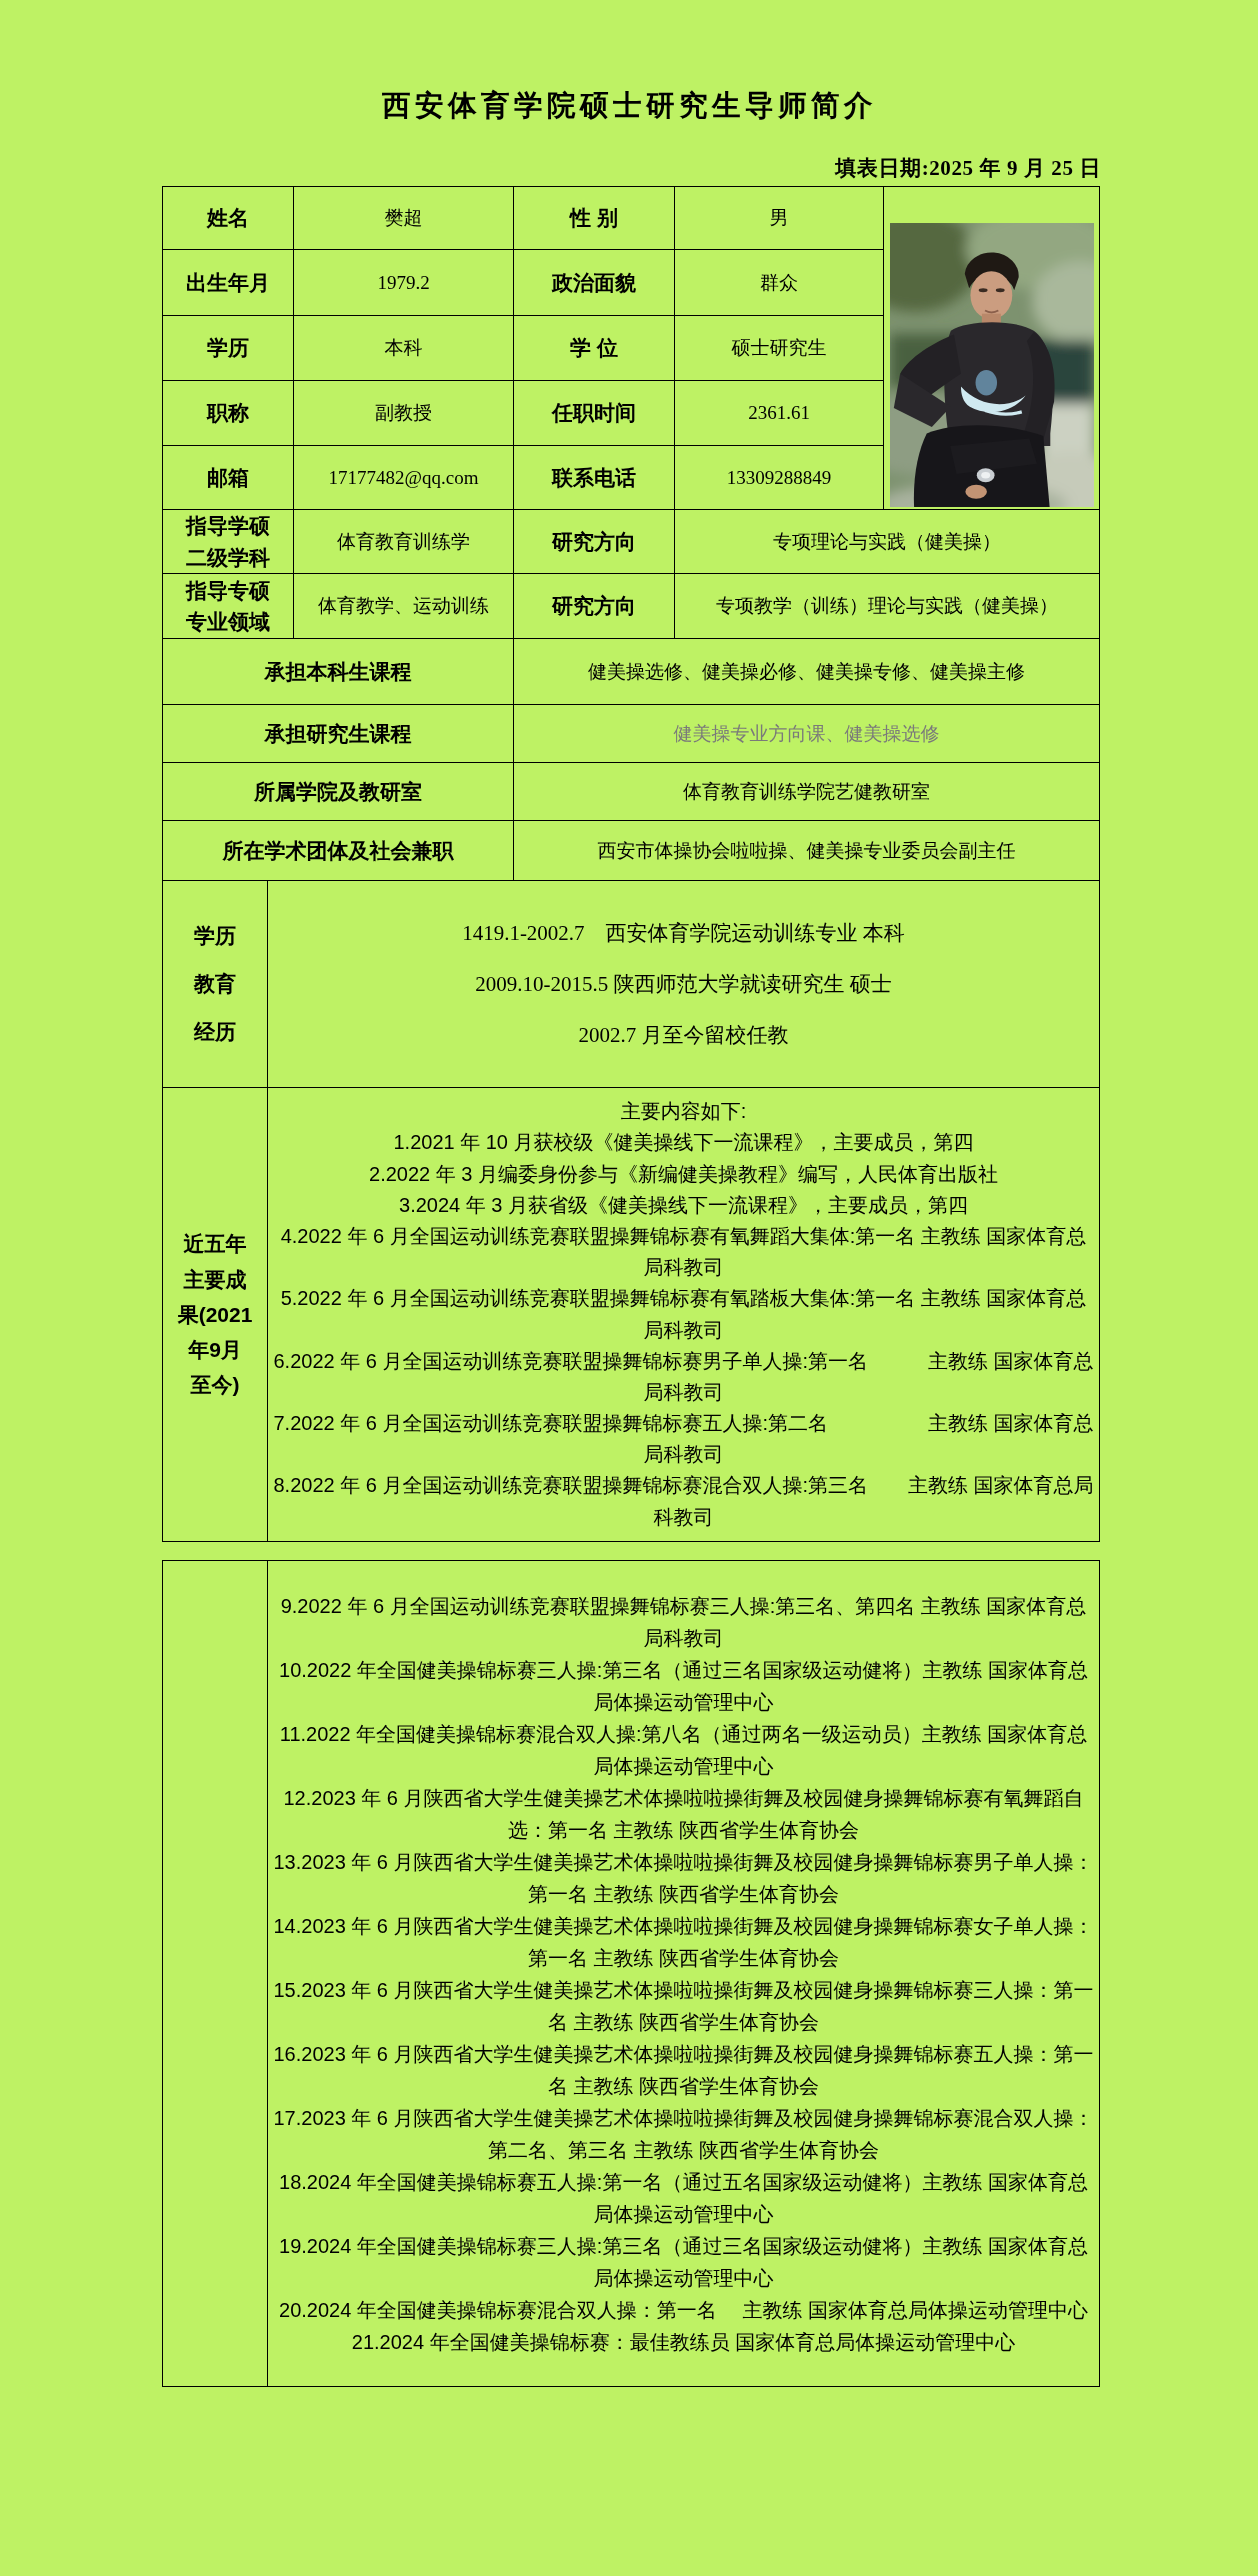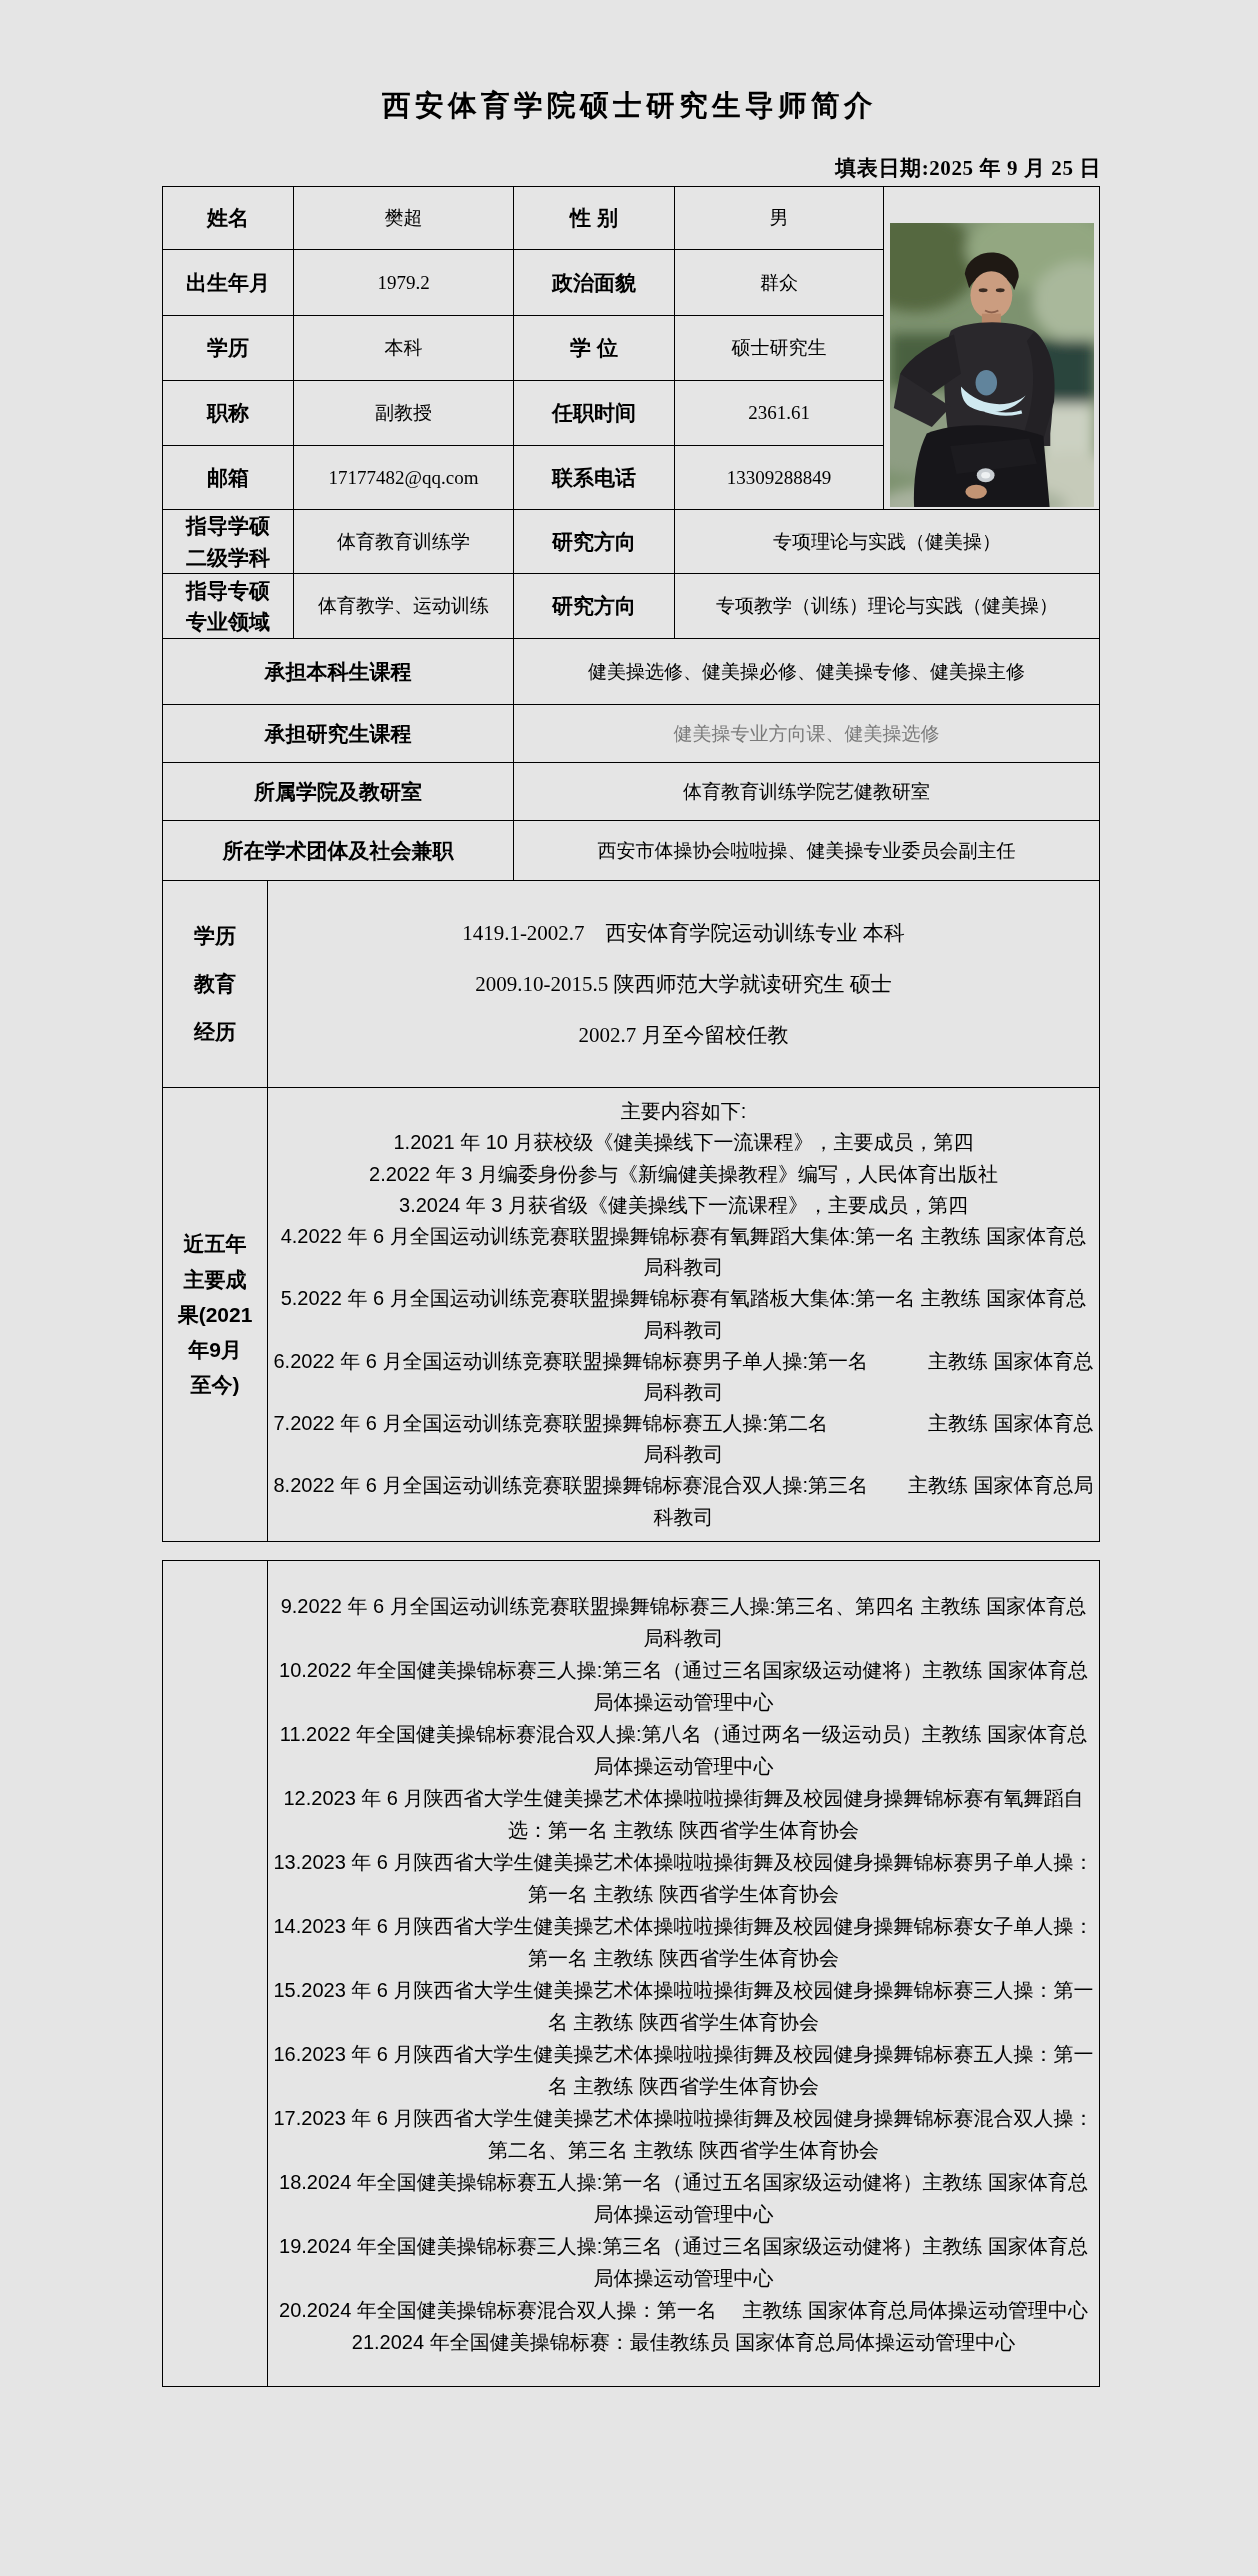--- a/index.html
+++ b/index.html
@@ -1,17 +1,17 @@
 <!DOCTYPE html>
 <html style="--ink: #000000; --line: #000000; --muted: #7a7a7a;font-size:10px"><head>
 <meta charset="utf-8">
 <style>
   html,body{margin:0;padding:0;background:#ffffff;}
   body{font-family:"Liberation Sans","DejaVu Sans",sans-serif;color:var(--ink,#000);}
-  .page{position:relative;width:1259px;height:2576px;background:#e5e5e5;overflow:hidden;}
+  .page{position:relative;width:1259px;height:2576px;background:#bef264;overflow:hidden;}
 
   .title{position:absolute;top:86px;left:0;width:100%;text-align:center;
          font-size:28.6px;font-weight:bold;letter-spacing:4.4px;margin:0;}
   .date{position:absolute;top:154px;right:158px;font-size:21px;font-weight:bold;
         font-family:"Liberation Serif","DejaVu Serif",serif;letter-spacing:0.6px;}
 
   table.t{border-collapse:collapse;table-layout:fixed;width:936px;
           border:1.9px solid var(--line,#000);}
   table.t td{border:1.3px solid var(--line,#000);overflow:hidden;padding:0 5px;
              text-align:center;vertical-align:middle;}

